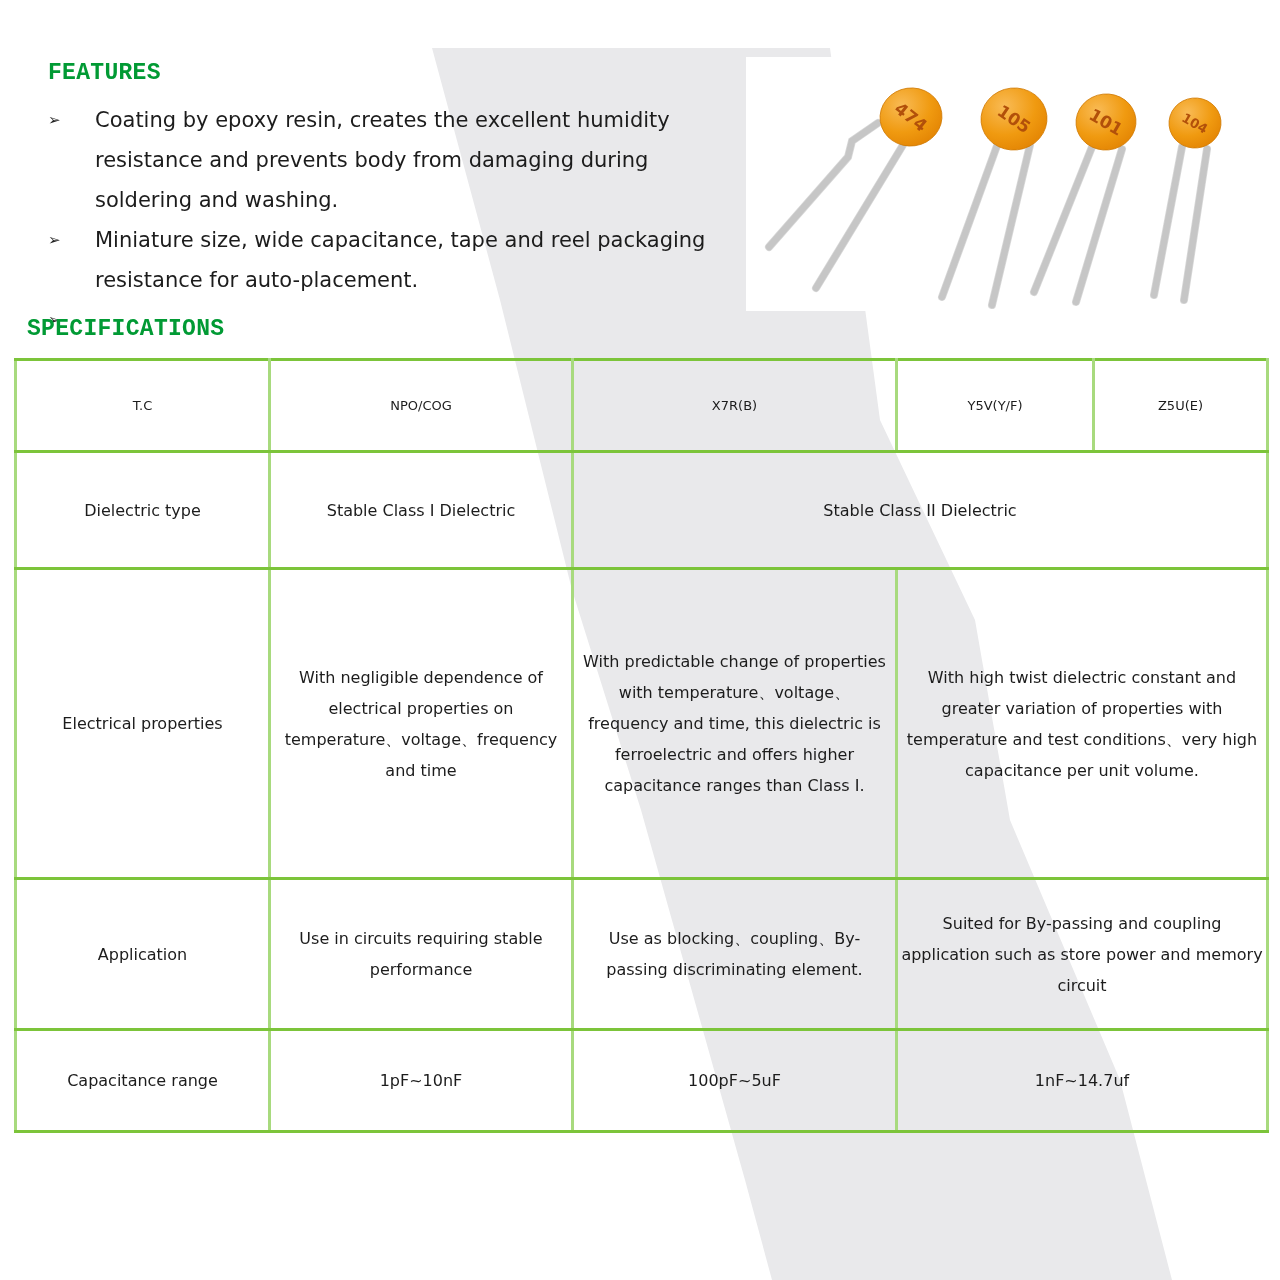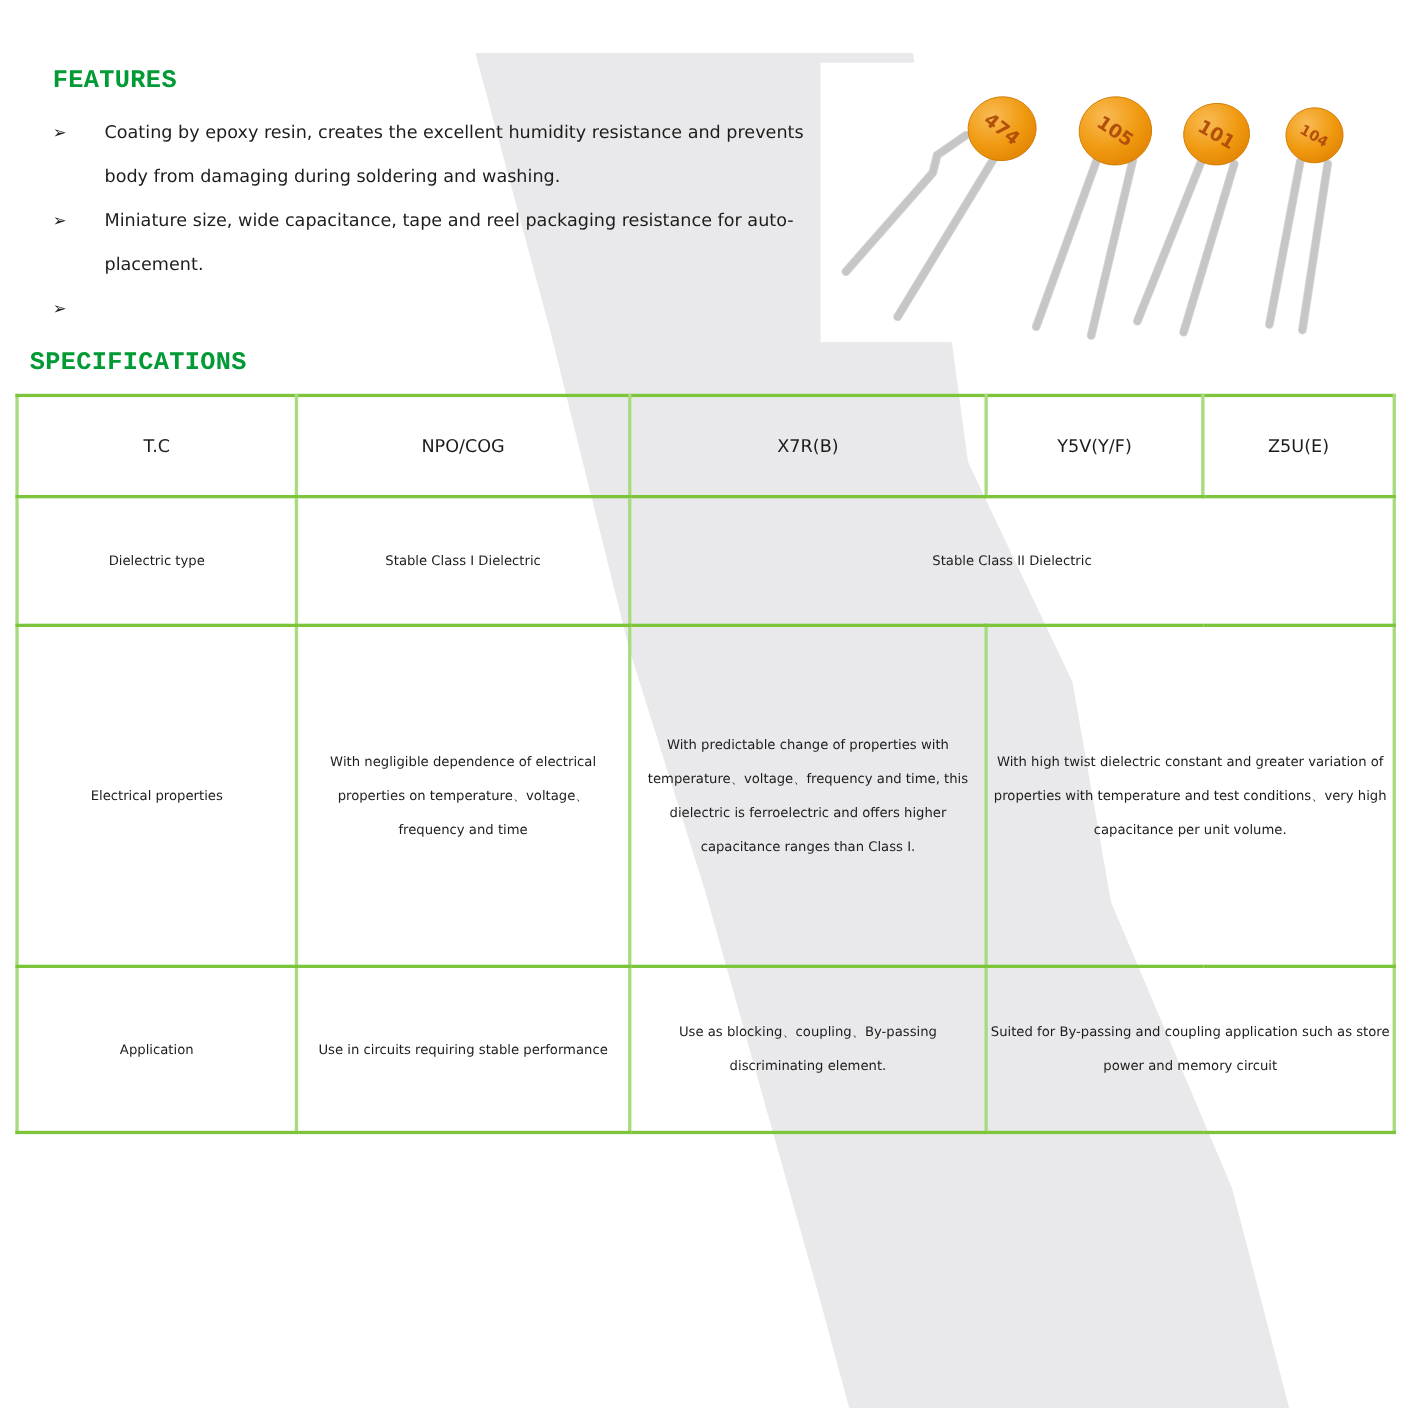--- a/index.html
+++ b/index.html
@@ -35,41 +35,41 @@
 
   
   .features { position:absolute; left:48px; top:60px; width:712px; z-index:3; }
   .section-heading {
     margin:0 0 14px 0; font-family:Liberation Mono, monospace;
     font-size:23px; font-weight:bold; color:#019a34; letter-spacing:.3px;
   }
   .feature-list { margin:0; padding:0; list-style:none; }
   .feature-item { display:flex; align-items:flex-start; }
   .bullet-glyph { flex:none; width:47px; font-size:15px; line-height:40px; color:#222; }
-  .feature-text { font-size:16px; line-height:40px; max-width:655px; }
+  .feature-text { font-size:21px; line-height:40px; max-width:655px; }
 
   
   .spec-heading { position:absolute; left:27px; top:316px; z-index:3; }
 
   
   .spec-table {
     position:absolute; left:14px; top:358px; width:1252px;
     border-collapse:collapse; table-layout:fixed; z-index:3;
     background:transparent;
   }
   .spec-table td {
     border-style:solid; border-width:3px;
     border-top-color:#7cc43a; border-bottom-color:#7cc43a;
     border-left-color:#a8da7e; border-right-color:#a8da7e;
     text-align:center; vertical-align:middle;
-    font-size:12px; line-height:31px; padding:4px 8px;
+    font-size:16px; line-height:31px; padding:4px 8px;
     background:transparent; color:#1c1c1c;
   }
   .spec-table td.tight { padding:20px 2px; }
-  .row-header td { font-size:16px; }
+  .row-header td { font-size:13px; }
   .row-h1 { height:92px; }
   .row-h2 { height:117px; }
   .row-h3 { height:310px; }
   .row-h4 { height:151px; }
   .row-h5 { height:102px; }
   .row-h6 { height:98px; }
   .temp-line { line-height:30px; }
 </style>
 </head>
 <body>
@@ -176,17 +176,23 @@
       <td colspan="2" class="tight">With high twist dielectric constant and greater variation of properties with temperature and test conditions、very high capacitance per unit volume.</td>
     </tr>
 
     <tr class="row-h4">
       <td>Application</td>
       <td>Use in circuits requiring stable performance</td>
       <td>Use as blocking、coupling、By-passing discriminating element.</td>
       <td colspan="2" class="tight">Suited for By-passing and coupling application such as store power and memory circuit</td>
     </tr>
 
+    <tr class="row-h5">
+      <td>Capacitance range</td>
+      <td>1pF~10nF</td>
+      <td>100pF~5uF</td>
+      <td colspan="2">1nF~14.7uf</td>
+    </tr>
 
   </tbody>
     </table>
 
 </div>
 
 </body></html>

